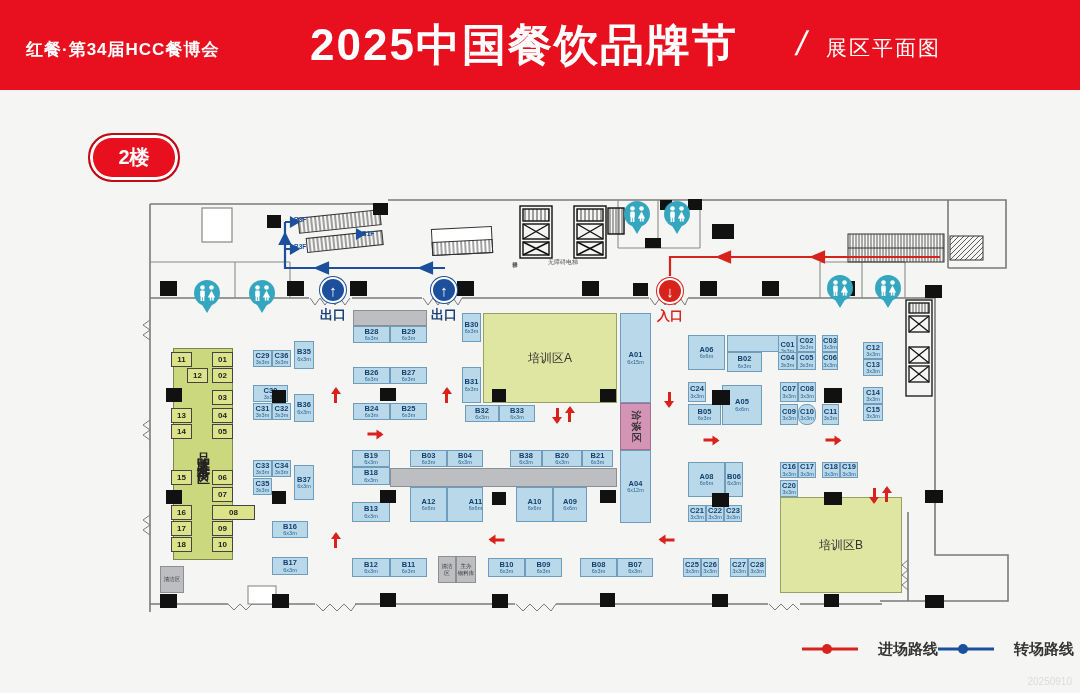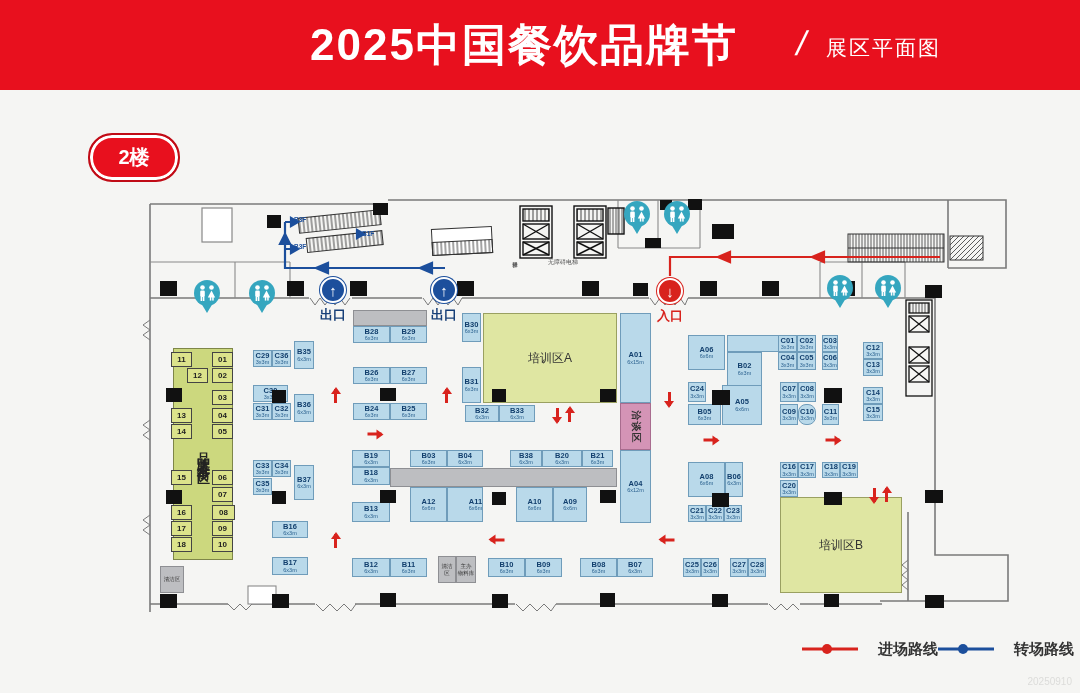--- a/index.html
+++ b/index.html
@@ -45,20 +45,21 @@
   .legend-item{position:absolute;z-index:3;display:flex;align-items:center;}
   .leg-label{margin-left:12px;font-size:15px;font-weight:bold;color:#333;}
   #watermark{position:absolute;z-index:3;right:8px;bottom:6px;font-size:10px;color:#dcdcda;}
 </style>
 </head>
 <body>
 
 <div id="page">
 
   <div id="header">
+    <div id="brand">红餐·第34届HCC餐博会</div>
     <div id="title">2025中国餐饮品牌节</div>
     <div id="slash">/</div>
     <div id="subtitle">展区平面图</div>
   </div>
 
   <div id="floor-badge">2楼</div>
 
   <div id="plan">
 
     <svg id="walls-svg" width="1080" height="693" viewBox="0 0 1080 693">
@@ -377,25 +378,25 @@
         <span class="bsz">6x3m</span>
       </div>
       <div class="booth" style="left: 688px; top: 335px; width: 37px; height: 35px;">
         <span class="bid">A06</span>
         <span class="bsz">6x6m</span>
       </div>
       <div class="booth" style="left: 727px; top: 335px; width: 57px; height: 17px; gap: 48px;">
         <span class="bid">B01</span>
         <span class="bsz">6x3m</span>
       </div>
-      <div class="booth" style="left: 727px; top: 352px; width: 35px; height: 34px;">
+      <div class="booth" style="left: 727px; top: 352px; width: 35px; height: 20px;">
         <span class="bid">B02</span>
         <span class="bsz">6x3m</span>
       </div>
-      <div class="booth" style="left: 778px; top: 335px; width: 19px; height: 17px;">
+      <div class="booth" style="left: 778px; top: 335px; width: 19px; height: 25px;">
         <span class="bid">C01</span>
         <span class="bsz">3x3m</span>
       </div>
       <div class="booth" style="left: 797px; top: 335px; width: 19px; height: 17px;">
         <span class="bid">C02</span>
         <span class="bsz">3x3m</span>
       </div>
       <div class="booth" style="left: 822px; top: 335px; width: 16px; height: 17px;">
         <span class="bid">C03</span>
         <span class="bsz">3x3m</span>
@@ -524,21 +525,21 @@
       <div class="num" style="left: 171px; top: 505px; width: 21px; height: 15px;">16</div>
       <div class="num" style="left: 171px; top: 521px; width: 21px; height: 15px;">17</div>
       <div class="num" style="left: 171px; top: 537px; width: 21px; height: 15px;">18</div>
       <div class="num" style="left: 212px; top: 352px; width: 21px; height: 15px;">01</div>
       <div class="num" style="left: 212px; top: 368px; width: 21px; height: 15px;">02</div>
       <div class="num" style="left: 212px; top: 390px; width: 21px; height: 15px;">03</div>
       <div class="num" style="left: 212px; top: 408px; width: 21px; height: 15px;">04</div>
       <div class="num" style="left: 212px; top: 424px; width: 21px; height: 15px;">05</div>
       <div class="num" style="left: 212px; top: 470px; width: 21px; height: 15px;">06</div>
       <div class="num" style="left: 212px; top: 487px; width: 21px; height: 15px;">07</div>
-      <div class="num" style="left: 212px; top: 505px; width: 23px; height: 15px;">08</div>
+      <div class="num" style="left: 212px; top: 505px; width: 43px; height: 15px;">08</div>
       <div class="num" style="left: 212px; top: 521px; width: 21px; height: 15px;">09</div>
       <div class="num" style="left: 212px; top: 537px; width: 21px; height: 15px;">10</div>
       <div class="gray" style="left: 353px; top: 310px; width: 74px; height: 16px;"></div>
       <div class="gray" style="left: 390px; top: 468px; width: 227px; height: 19px;"></div>
       <div class="gray" style="left: 438px; top: 556px; width: 18px; height: 27px;">清洁区</div>
       <div class="gray" style="left: 456px; top: 556px; width: 20px; height: 27px;">主办
 物料库</div>
       <div class="gray" style="left: 160px; top: 566px; width: 24px; height: 27px;">清洁区</div>
       <div class="pillar" style="left: 160px; top: 281px; width: 17px; height: 15px;"></div>
       <div class="pillar" style="left: 287px; top: 281px; width: 17px; height: 15px;"></div>

